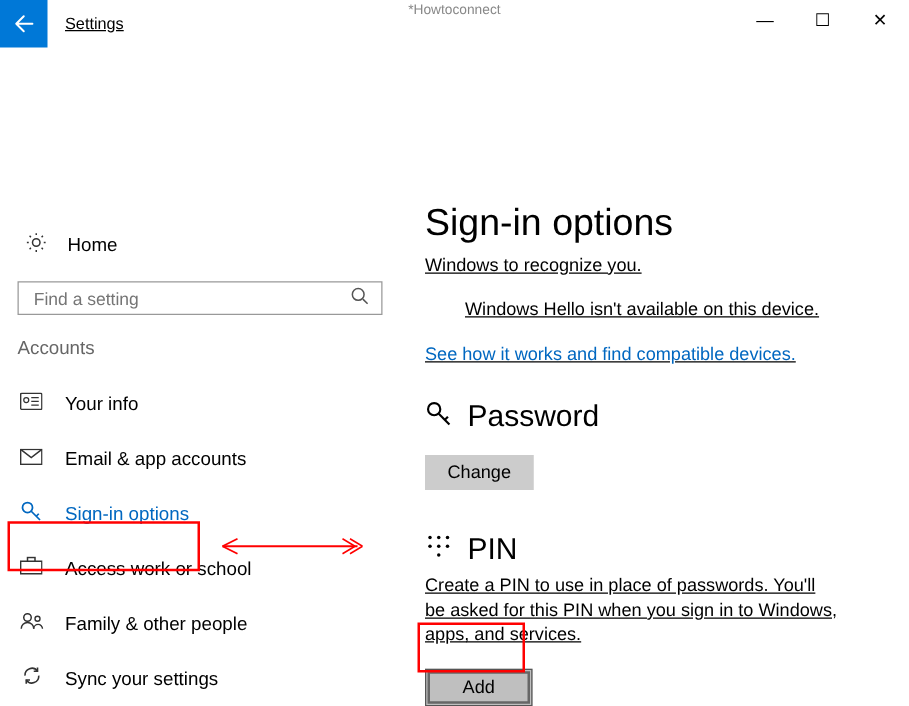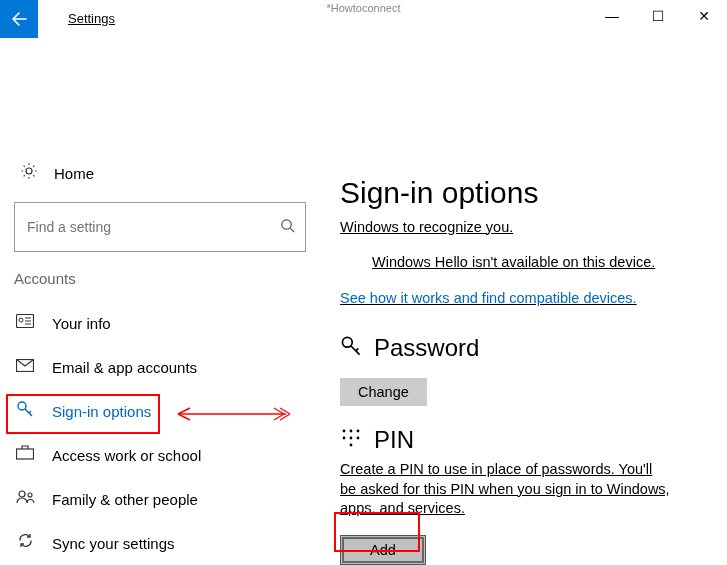--- a/index.html
+++ b/index.html
@@ -24,21 +24,21 @@
     height: 38px;
     background: #0078d7;
     color: #fff;
     display: flex;
     align-items: center;
     justify-content: center;
     font-size: 18px;
   }
   .title {
     flex: 1;
-    padding-left: 30px;
+    padding-left: 14px;
     line-height: 38px;
     font-size: 13px;
     text-decoration: underline;
   }
   .watermark {
     position: absolute;
     left: 50%;
     top: 2px;
     transform: translateX(-50%);
     font-size: 11px;
@@ -85,21 +85,21 @@
   }
   .side-row .label {
     padding-left: 14px;
     font-size: 15px;
   }
   .search-box {
     display: flex;
     align-items: center;
     border: 1px solid #999;
     background: #fff;
-    height: 50px;
+    height: 27px;
     margin: 8px 0 18px 0;
     padding: 0 10px;
   }
   .search-box input {
     flex: 1;
     border: none;
     outline: none;
     font-size: 14px;
     color: #666;
     background: transparent;
@@ -318,21 +318,21 @@
         <svg width="22" height="22" viewBox="0 0 18 18">
             <circle cx="6" cy="6" r="4" fill="none" stroke="#000" stroke-width="1.4"></circle>
             <line x1="9" y1="9" x2="16" y2="16" stroke="#000" stroke-width="1.4"></line>
             <line x1="13" y1="13" x2="15" y2="11" stroke="#000" stroke-width="1.4"></line>
           </svg>
       </span>
       <span class="shlabel">Password</span>
     </div>
     <button class="btn">Change</button>
 
-    <div class="section-head" style="margin-top:20px;">
+    <div class="section-head" style="margin-top:34px;">
       <span class="shicon">
         <svg width="22" height="22" viewBox="0 0 22 22">
           <circle cx="4" cy="4" r="1.4" fill="#000"></circle>
             <circle cx="11" cy="4" r="1.4" fill="#000"></circle>
             <circle cx="18" cy="4" r="1.4" fill="#000"></circle>
           <circle cx="4" cy="11" r="1.4" fill="#000"></circle>
             <circle cx="11" cy="11" r="1.4" fill="#000"></circle>
             <circle cx="18" cy="11" r="1.4" fill="#000"></circle>
           <circle cx="11" cy="18" r="1.4" fill="#000"></circle>
         </svg>

